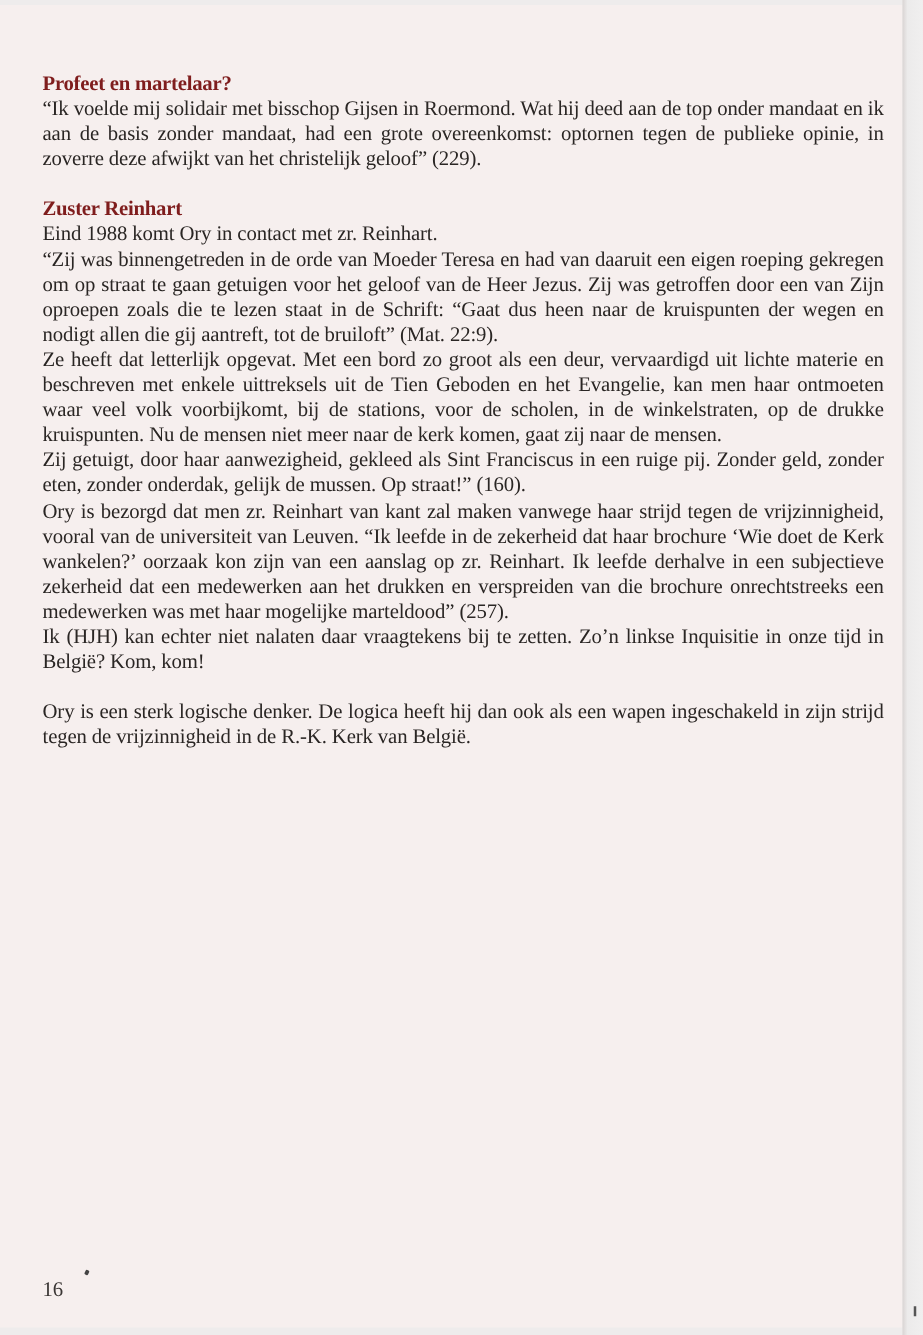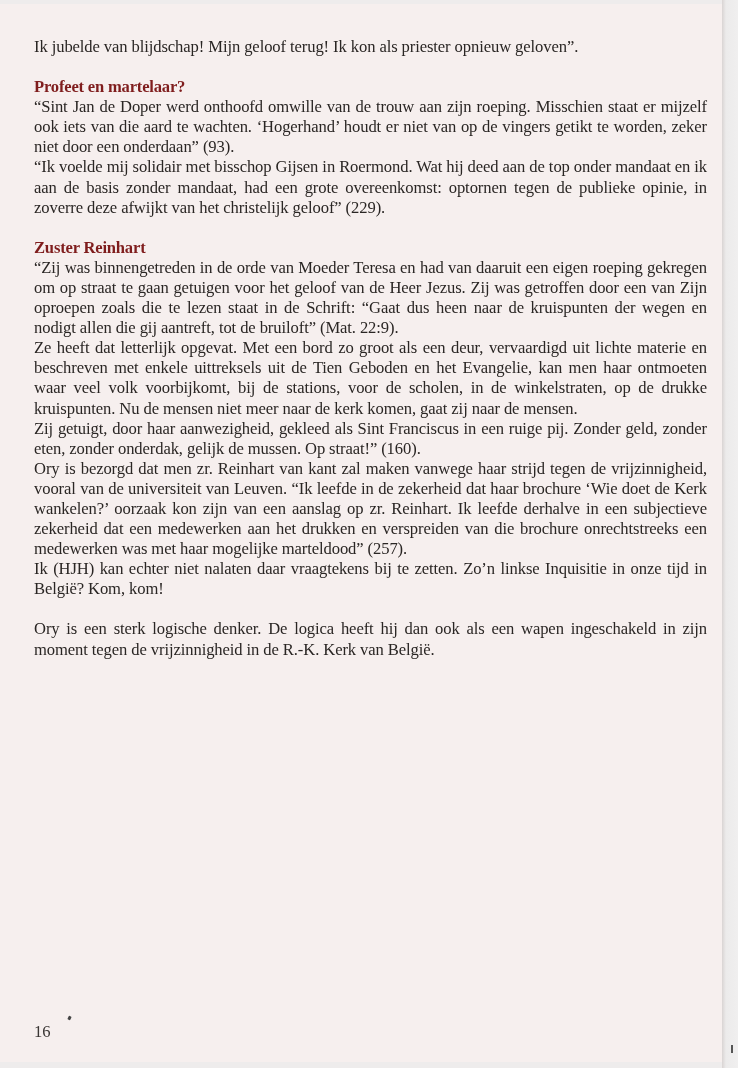--- a/index.html
+++ b/index.html
@@ -42,33 +42,32 @@
   }
 </style>
 </head>
 <body>
 
 <div class="page"></div>
 <div class="spine"></div>
 <div class="spine-mark"></div>
 
 <div class="text">
-  <p>Ik jubelde van blijdschap! Mijn geloof terug! Ik kon als priester opnieuw geloven”.</p>
 
   <div class="gap"></div>
   <h3>Profeet en martelaar?</h3>
-  <p>“Sint Jan de Doper werd onthoofd omwille van de trouw aan zijn roeping. Misschien staat er mijzelf ook iets van die aard te wachten. ‘Hogerhand’ houdt er niet van op de vingers getikt te worden, zeker niet door een onderdaan” (93).</p>
   <p>“Ik voelde mij solidair met bisschop Gijsen in Roermond. Wat hij deed aan de top onder mandaat en ik aan de basis zonder mandaat, had een grote overeenkomst: optornen tegen de publieke opinie, in zoverre deze afwijkt van het christelijk geloof” (229).</p>
 
   <div class="gap"></div>
   <h3>Zuster Reinhart</h3>
+  <p>Eind 1988 komt Ory in contact met zr. Reinhart.</p>
   <p>“Zij was binnengetreden in de orde van Moeder Teresa en had van daaruit een eigen roeping gekregen om op straat te gaan getuigen voor het geloof van de Heer Jezus. Zij was getroffen door een van Zijn oproepen zoals die te lezen staat in de Schrift: “Gaat dus heen naar de kruispunten der wegen en nodigt allen die gij aantreft, tot de bruiloft” (Mat. 22:9).</p>
   <p>Ze heeft dat letterlijk opgevat. Met een bord zo groot als een deur, vervaardigd uit lichte materie en beschreven met enkele uittreksels uit de Tien Geboden en het Evangelie, kan men haar ontmoeten waar veel volk voorbijkomt, bij de stations, voor de scholen, in de winkelstraten, op de drukke kruispunten. Nu de mensen niet meer naar de kerk komen, gaat zij naar de mensen.</p>
   <p>Zij getuigt, door haar aanwezigheid, gekleed als Sint Franciscus in een ruige pij. Zonder geld, zonder eten, zonder onderdak, gelijk de mussen. Op straat!” (160).</p>
   <p>Ory is bezorgd dat men zr. Reinhart van kant zal maken vanwege haar strijd tegen de vrijzinnigheid, vooral van de universiteit van Leuven. “Ik leefde in de zekerheid dat haar brochure ‘Wie doet de Kerk wankelen?’ oorzaak kon zijn van een aanslag op zr. Reinhart. Ik leefde derhalve in een subjectieve zekerheid dat een medewerken aan het drukken en verspreiden van die brochure onrechtstreeks een medewerken was met haar mogelijke marteldood” (257).</p>
   <p>Ik (HJH) kan echter niet nalaten daar vraagtekens bij te zetten. Zo’n linkse Inquisitie in onze tijd in België? Kom, kom!</p>
 
   <div class="gap"></div>
-  <p>Ory is een sterk logische denker. De logica heeft hij dan ook als een wapen ingeschakeld in zijn moment tegen de vrijzinnigheid in de R.-K. Kerk van België.</p>
+  <p>Ory is een sterk logische denker. De logica heeft hij dan ook als een wapen ingeschakeld in zijn strijd tegen de vrijzinnigheid in de R.-K. Kerk van België.</p>
 </div>
 
 <div class="pagenum">16</div>
 <div class="speck"></div>
 
 </body></html>

